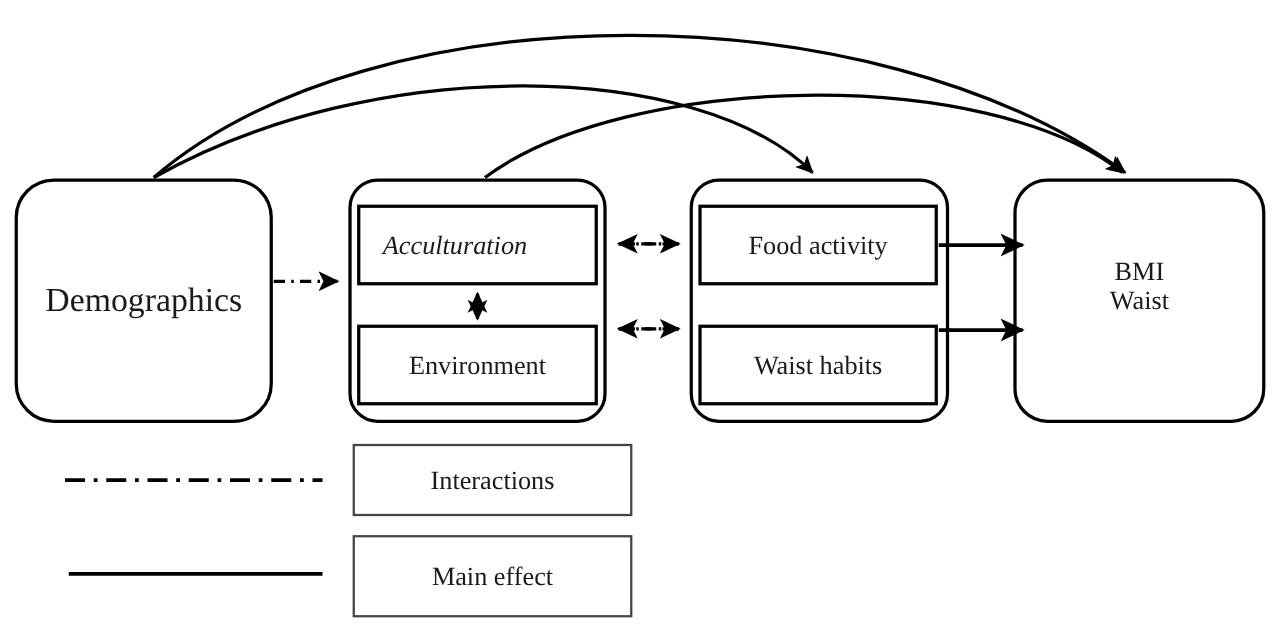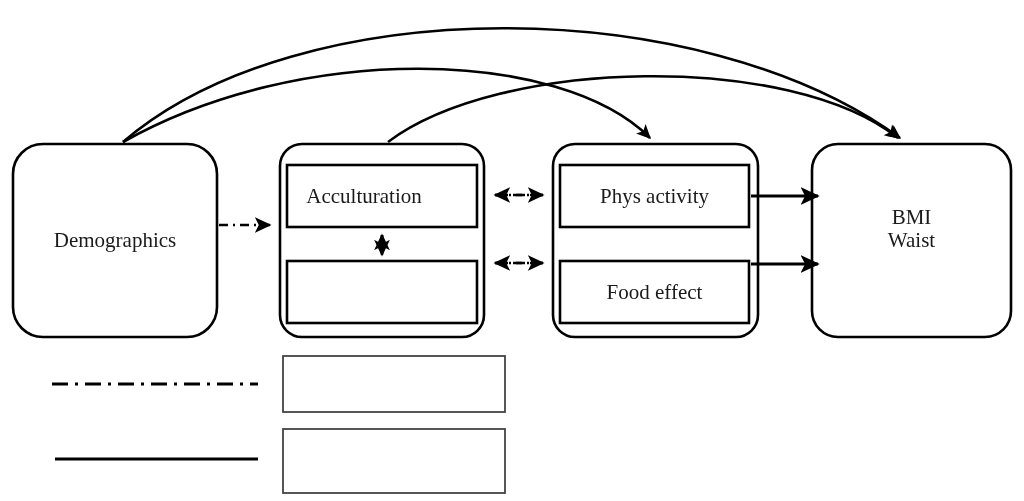--- a/index.html
+++ b/index.html
@@ -33,21 +33,21 @@
     font-size: 21px;
     line-height: 1.05;
     color: #1a1a1a;
     pointer-events: none;
     white-space: nowrap;
   }
   .node-label .line {
     display: block;
   }
   .outer-label {
-    font-size: 21px;
+    font-size: 27px;
   }
   .legend-label {
     position: absolute;
     display: flex;
     align-items: center;
     justify-content: center;
     font-size: 21px;
     color: #1a1a1a;
     white-space: nowrap;
   }
@@ -107,33 +107,42 @@
     <line x1="55" y1="459" x2="258" y2="459" stroke="#000000" stroke-width="3"></line>
 
     <rect x="283" y="356" width="222" height="56" fill="#ffffff" stroke="#444444" stroke-width="1.8"></rect>
     <rect x="283" y="429" width="222" height="64" fill="#ffffff" stroke="#444444" stroke-width="1.8"></rect>
   </svg>
 
   <div class="node-label outer-label" style="left:13px; top:144px; width:204px; height:193px;">
     <span class="line">Demographics</span>
   </div>
 
-  <div class="node-label" style="left:287px; top:165px; width:154px; height:62px;">
+  <div class="node-label" style="left:287px; top:165px; width:154px; height:62px;font-style:italic;">
     <span class="line">Acculturation</span>
   </div>
 
+  <div class="node-label" style="left:287px; top:261px; width:190px; height:62px;">
+    <span class="line">Environment</span>
+  </div>
 
   <div class="node-label" style="left:560px; top:165px; width:189px; height:62px;">
-    <span class="line">Phys activity</span>
+    <span class="line">Food activity</span>
   </div>
 
   <div class="node-label" style="left:560px; top:261px; width:189px; height:62px;">
-    <span class="line">Food effect</span>
+    <span class="line">Waist habits</span>
   </div>
 
   <div class="node-label bmi-stack" style="left:812px; top:132px; width:199px; height:193px;">
     <span class="line">BMI</span>
     <span class="line">Waist</span>
   </div>
 
+  <div class="legend-label" style="left:283px; top:356px; width:222px; height:56px;">
+    <span>Interactions</span>
+  </div>
 
+  <div class="legend-label" style="left:283px; top:429px; width:222px; height:64px;">
+    <span>Main effect</span>
+  </div>
 
 </div>
 
 </body></html>

